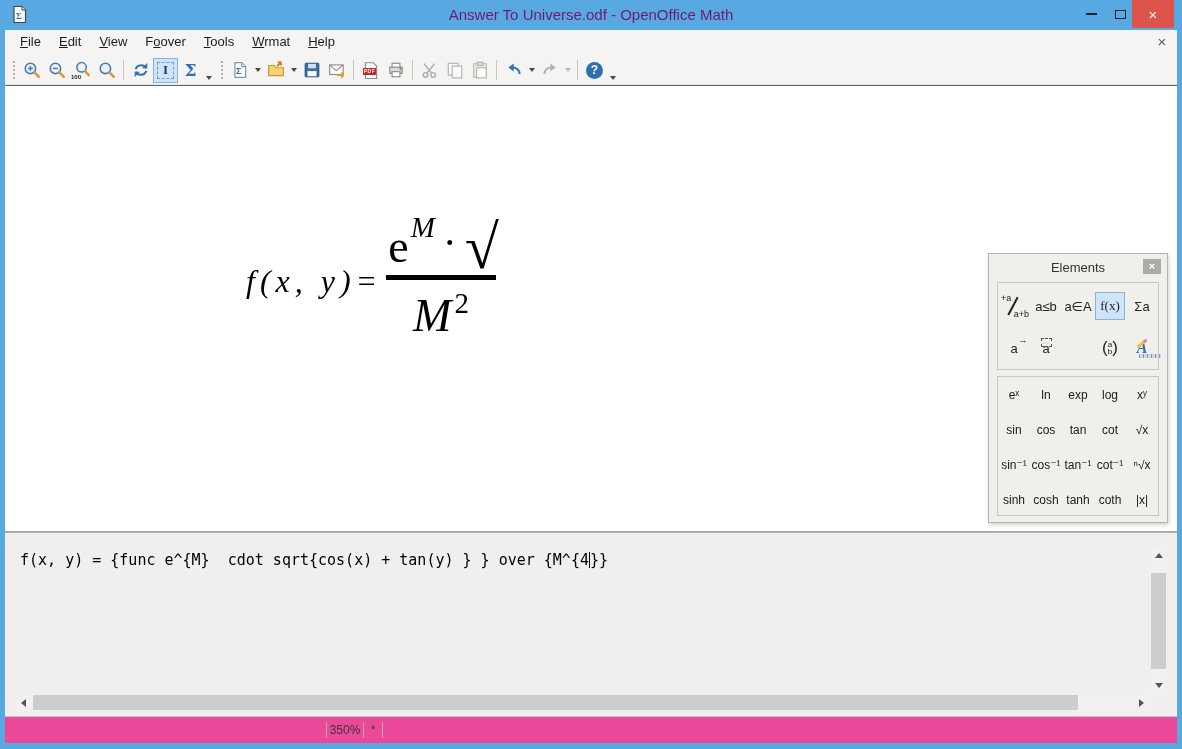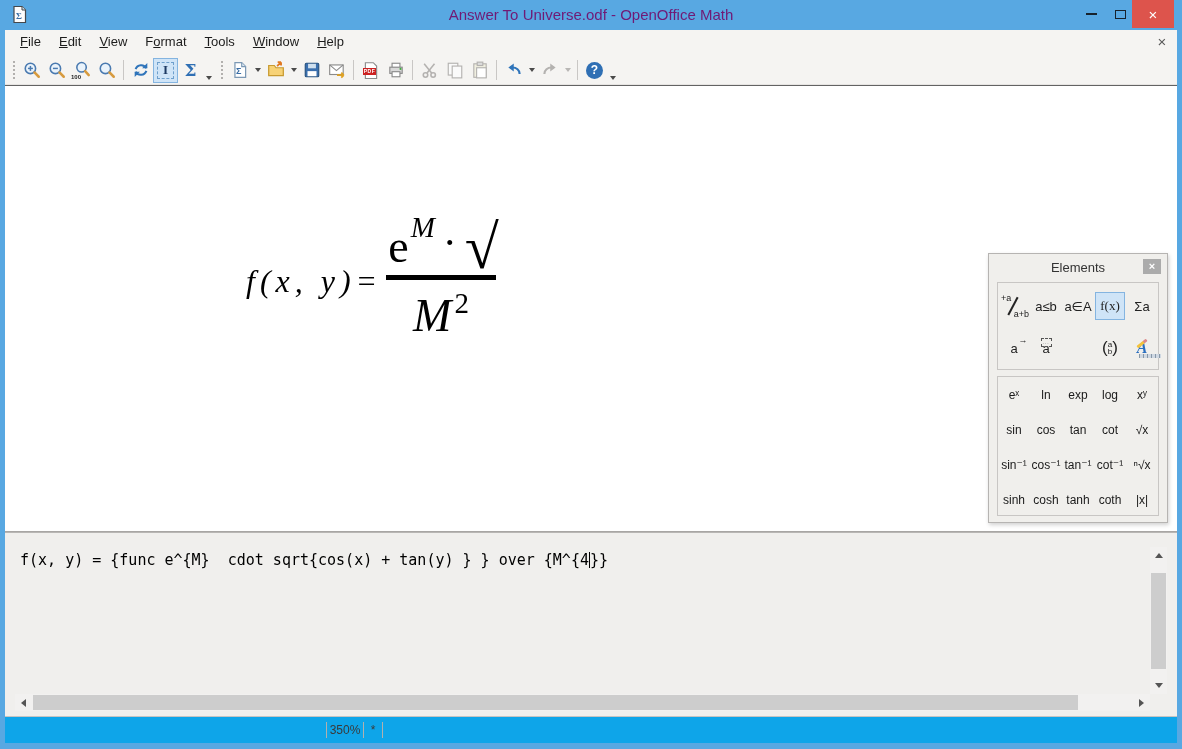--- a/index.html
+++ b/index.html
@@ -115,21 +115,21 @@
   .vscroll{position:absolute;left:1150px;top:547px;width:17px;height:147px;background:#f2f1f0;}
   .hscroll{position:absolute;left:15px;top:694px;width:1135px;height:17px;background:#f2f1f0;}
   .sbtn{position:absolute;display:flex;align-items:center;justify-content:center;width:17px;height:17px;cursor:default;}
   .vthumb{position:absolute;left:1px;top:26px;width:15px;height:96px;background:#cdcdcd;cursor:default;}
   .hthumb{position:absolute;left:18px;top:1px;width:1045px;height:15px;background:#cdcdcd;cursor:default;}
   .a-up{width:0;height:0;border-left:4px solid transparent;border-right:4px solid transparent;border-bottom:5px solid #555;}
   .a-dn{width:0;height:0;border-left:4px solid transparent;border-right:4px solid transparent;border-top:5px solid #555;}
   .a-lf{width:0;height:0;border-top:4px solid transparent;border-bottom:4px solid transparent;border-right:5px solid #555;}
   .a-rt{width:0;height:0;border-top:4px solid transparent;border-bottom:4px solid transparent;border-left:5px solid #555;}
   
-  .statusbar{position:absolute;left:5px;top:716px;width:1172px;height:27px;background:#0ea5e9;
+  .statusbar{position:absolute;left:5px;top:716px;width:1172px;height:27px;background:#ec4899;
              border-top:1px solid #c6c4c2;font-size:12px;color:#3a3a3a;}
   .sb-sep{position:absolute;top:5px;width:1px;height:16px;background:#b2b0ae;}
   .sb-zoom{position:absolute;left:322px;top:6px;width:36px;text-align:center;cursor:default;}
   .sb-mod{position:absolute;left:359px;top:6px;width:18px;text-align:center;cursor:default;}
 </style>
 </head>
 <body>
 
 <div id="root">
 
@@ -151,23 +151,23 @@
       </div>
   </div>
   <div class="border-l"></div>
   <div class="border-r"></div>
   <div class="border-b"></div>
 
   <div class="menubar">
     <span class="menu-item"><span class="k">F</span><span>ile</span></span>
     <span class="menu-item"><span class="k">E</span><span>dit</span></span>
     <span class="menu-item"><span class="k">V</span><span>iew</span></span>
-    <span class="menu-item"><span>F</span><span class="k">o</span><span>rmat</span></span>
+    <span class="menu-item"><span>F</span><span class="k">o</span><span>over</span></span>
     <span class="menu-item"><span class="k">T</span><span>ools</span></span>
-    <span class="menu-item"><span class="k">W</span><span>indow</span></span>
+    <span class="menu-item"><span class="k">W</span><span>rmat</span></span>
     <span class="menu-item"><span class="k">H</span><span>elp</span></span>
   </div>
   <div class="doc-close"><span>×</span></div>
 
   <div class="toolbar">
     <span class="grip"></span>
     <button class="tbtn">
       <svg width="18" height="18" viewBox="0 0 16 16">
           <circle cx="6.6" cy="6.6" r="4.6" fill="#eaf3fb" stroke="#4a7ab0" stroke-width="1.4"></circle>
           <line x1="4.4" y1="6.6" x2="8.8" y2="6.6" stroke="#4a7ab0" stroke-width="1.3"></line>

